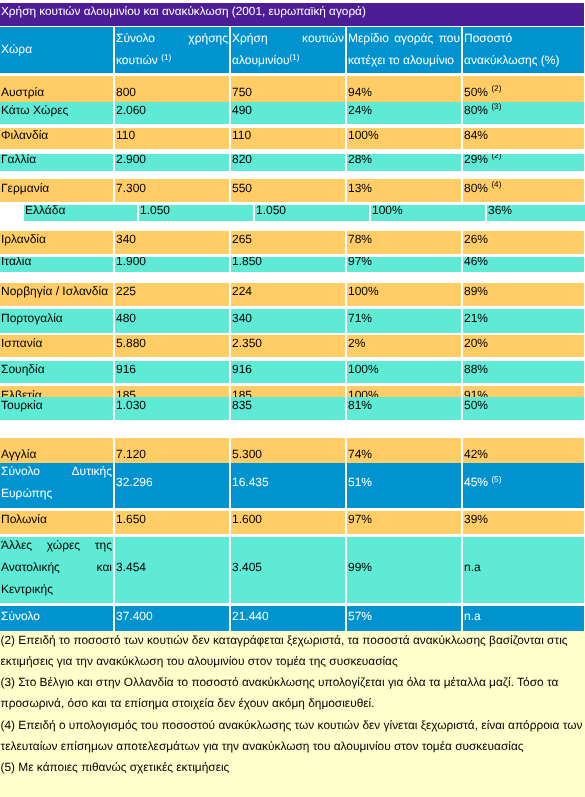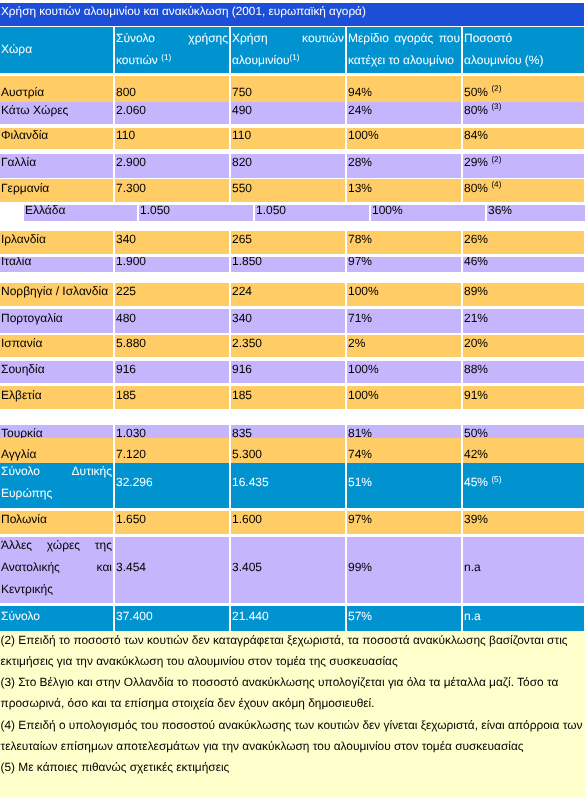--- a/index.html
+++ b/index.html
@@ -9,21 +9,21 @@
     font-family:"Liberation Sans",sans-serif;
     overflow:hidden;
     -webkit-font-smoothing:antialiased;
     text-rendering:geometricPrecision;
   }
   .sheet{width:585px;height:797px;position:relative;background:#ffffff;overflow:hidden;}
 
   
   .title-bar{
     position:absolute;left:0;top:3px;width:584px;height:23px;
-    background:#1d4ed8;color:#ffffff;
+    background:#4c1d95;color:#ffffff;
     font-size:11.8px;line-height:16.9px;
     padding-left:1px;box-sizing:border-box;
     white-space:nowrap;overflow:hidden;
   }
 
   
   .grid{position:absolute;left:0;top:0;width:585px;height:797px;}
   .row{position:absolute;left:0;width:585px;}
   .cell{
     position:absolute;top:0;height:100%;
@@ -35,21 +35,21 @@
     color:#000000;
   }
   .cc0{left:0;width:113px;}
   .cc1{left:115px;width:114px;}
   .cc2{left:231px;width:114px;}
   .cc3{left:347px;width:114px;}
   .cc4{left:463px;width:121px;}
 
   .hdrcell{background:#0093D0;color:#ffffff;line-height:22.5px;padding-bottom:1.6px;}
   .oddcell{background:#FFCC66;}
-  .evencell{background:#c4b5fd;justify-content:center;}
+  .evencell{background:#5eead4;justify-content:center;}
   .totcell{background:#0093D0;color:#ffffff;}
 
   .ln{display:block;white-space:nowrap;}
   .lnj{display:block;text-align:justify;text-align-last:justify;white-space:nowrap;}
 
   .txt{display:inline;}
   .sup{font-size:8.2px;vertical-align:baseline;position:relative;top:-4.6px;line-height:0;}
 
   
   .notes{
@@ -79,21 +79,21 @@
         <div class="cell cc2 hdrcell">
           <span class="lnj">Χρήση κουτιών</span>
           <span class="ln"><span class="txt">αλουμινίου</span><span class="sup">(1)</span></span>
         </div>
         <div class="cell cc3 hdrcell">
           <span class="lnj">Μερίδιο αγοράς που</span>
           <span class="ln">κατέχει το αλουμίνιο</span>
         </div>
         <div class="cell cc4 hdrcell">
           <span class="ln">Ποσοστό</span>
-          <span class="ln">αλουμινίου (%)</span>
+          <span class="ln">ανακύκλωσης (%)</span>
         </div>
       </div>
       <div class="row" style="top: 76px; height: 38px;">
         <div class="cell cc0 oddcell">
           <span class="ln">Αυστρία</span>
         </div>
         <div class="cell cc1 oddcell">
           <span class="ln">800</span>
         </div>
         <div class="cell cc2 oddcell">
@@ -133,21 +133,21 @@
         <div class="cell cc2 oddcell">
           <span class="ln">110</span>
         </div>
         <div class="cell cc3 oddcell">
           <span class="ln">100%</span>
         </div>
         <div class="cell cc4 oddcell">
           <span class="ln">84%</span>
         </div>
       </div>
-      <div class="row" style="top: 153.61px; height: 24px;">
+      <div class="row" style="top: 153.61px; height: 17px;">
         <div class="cell cc0 evencell">
           <span class="ln">Γαλλία</span>
         </div>
         <div class="cell cc1 evencell">
           <span class="ln">2.900</span>
         </div>
         <div class="cell cc2 evencell">
           <span class="ln">820</span>
         </div>
         <div class="cell cc3 evencell">
@@ -303,21 +303,21 @@
         <div class="cell cc2 oddcell">
           <span class="ln">185</span>
         </div>
         <div class="cell cc3 oddcell">
           <span class="ln">100%</span>
         </div>
         <div class="cell cc4 oddcell">
           <span class="ln">91%</span>
         </div>
       </div>
-      <div class="row" style="top: 425px; height: 22.6px;">
+      <div class="row" style="top: 397px; height: 22.6px;">
         <div class="cell cc0 evencell">
           <span class="ln">Τουρκία</span>
         </div>
         <div class="cell cc1 evencell">
           <span class="ln">1.030</span>
         </div>
         <div class="cell cc2 evencell">
           <span class="ln">835</span>
         </div>
         <div class="cell cc3 evencell">

